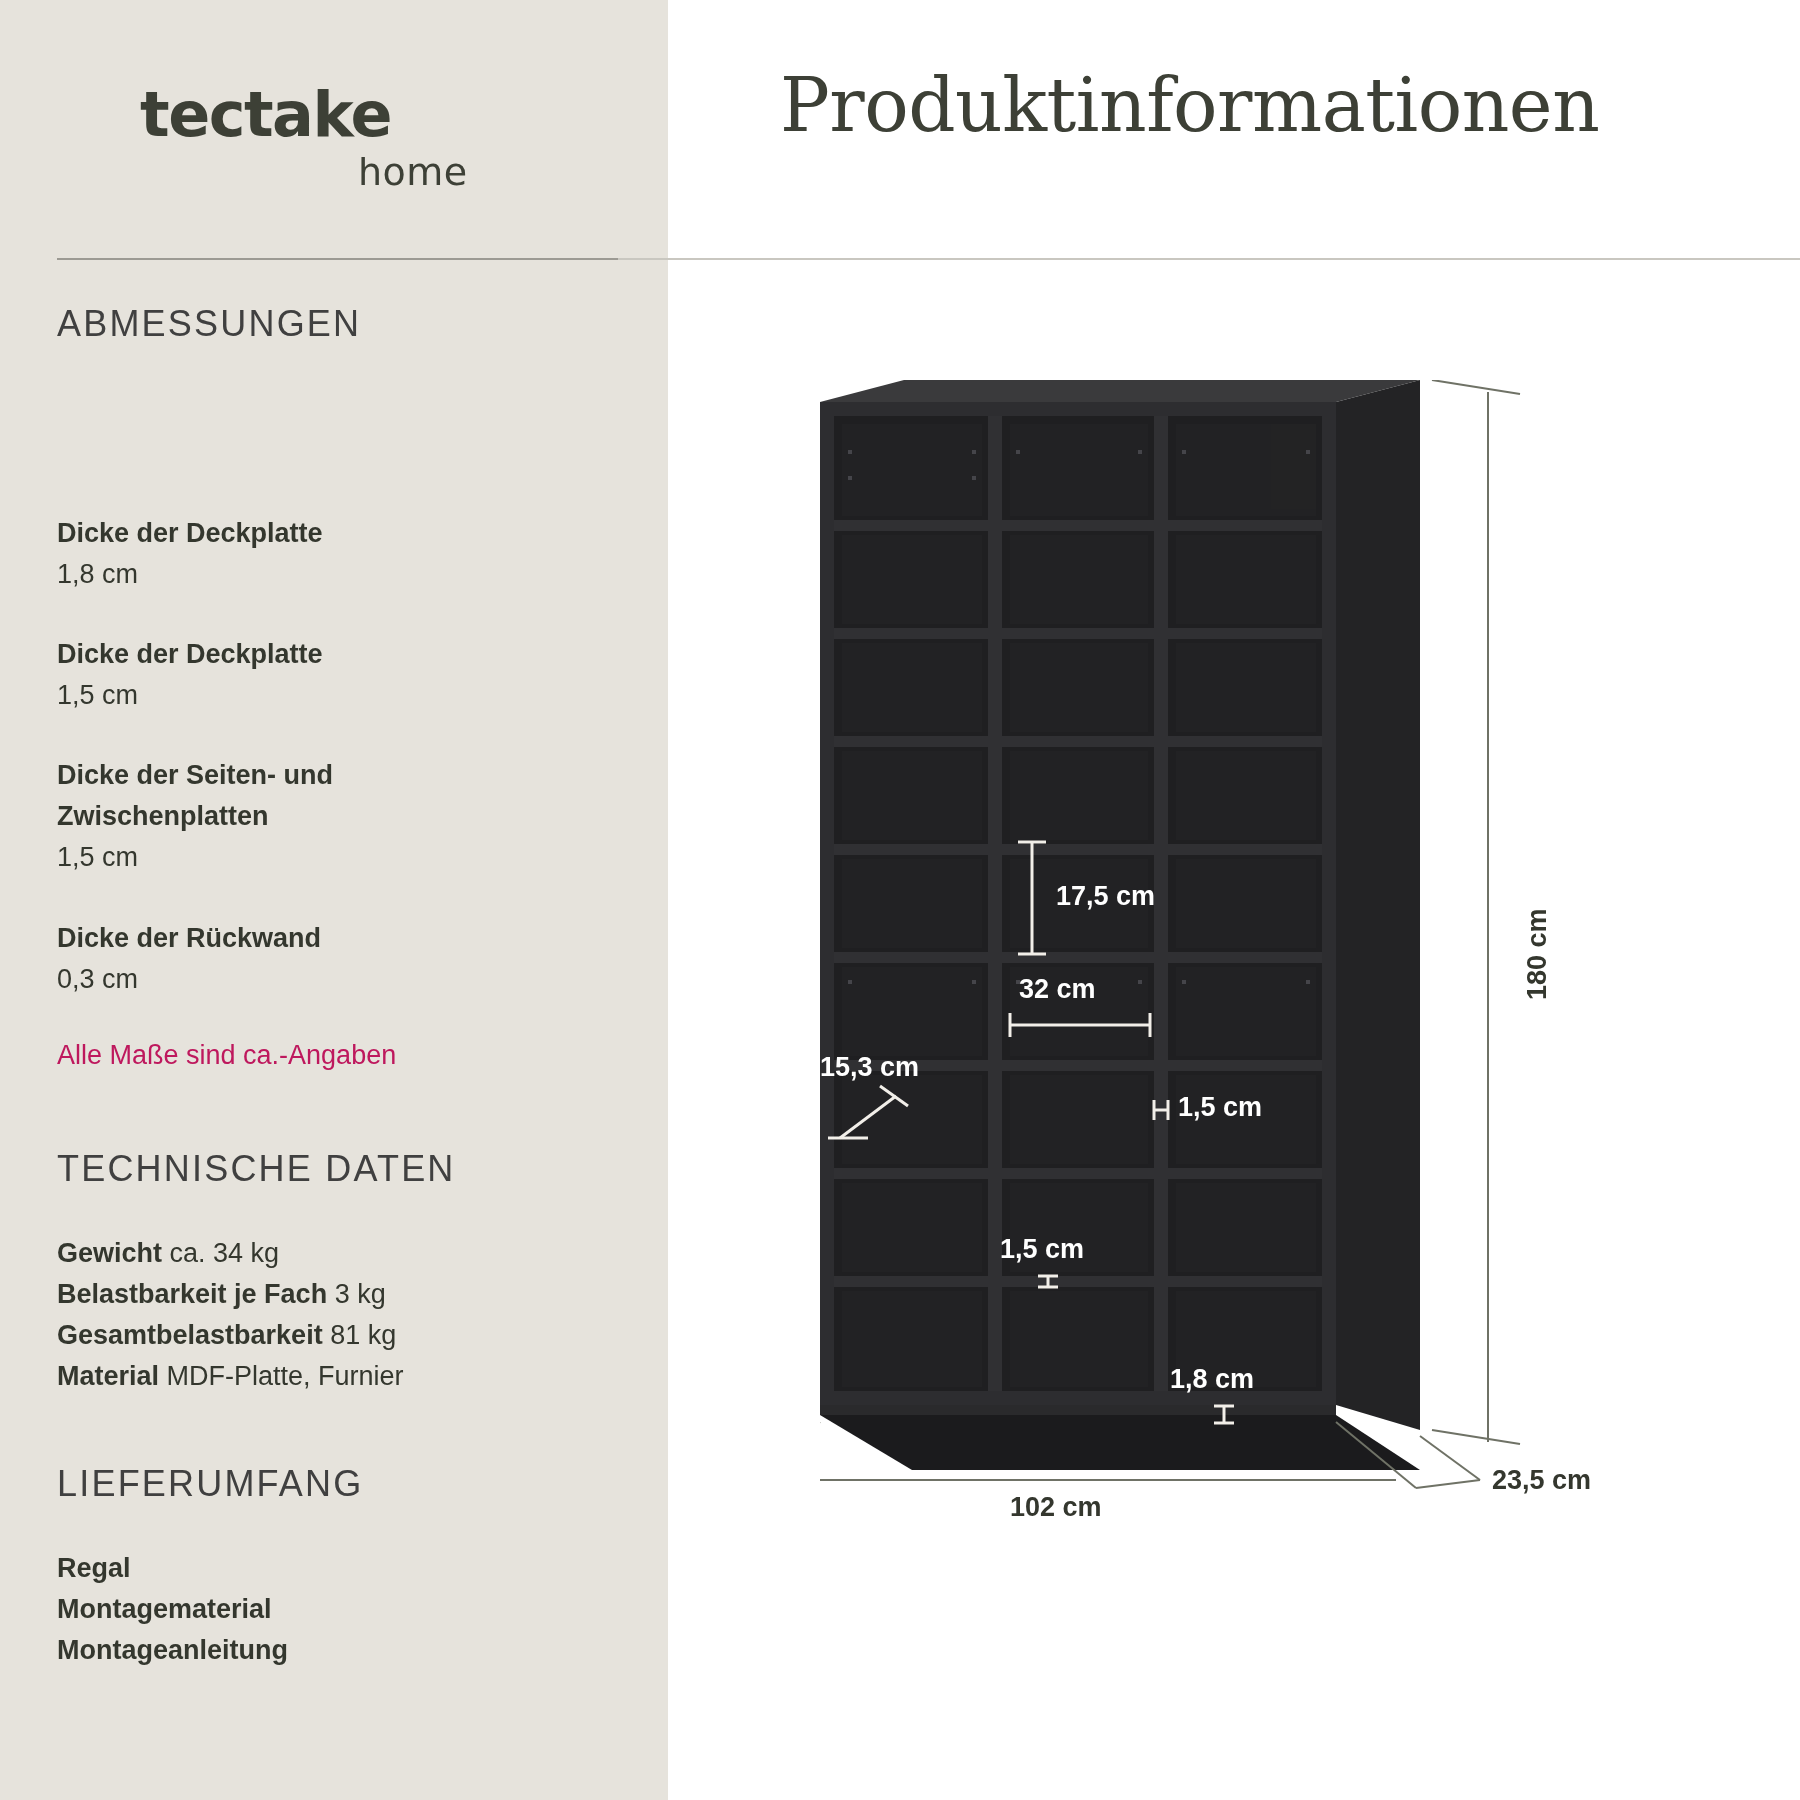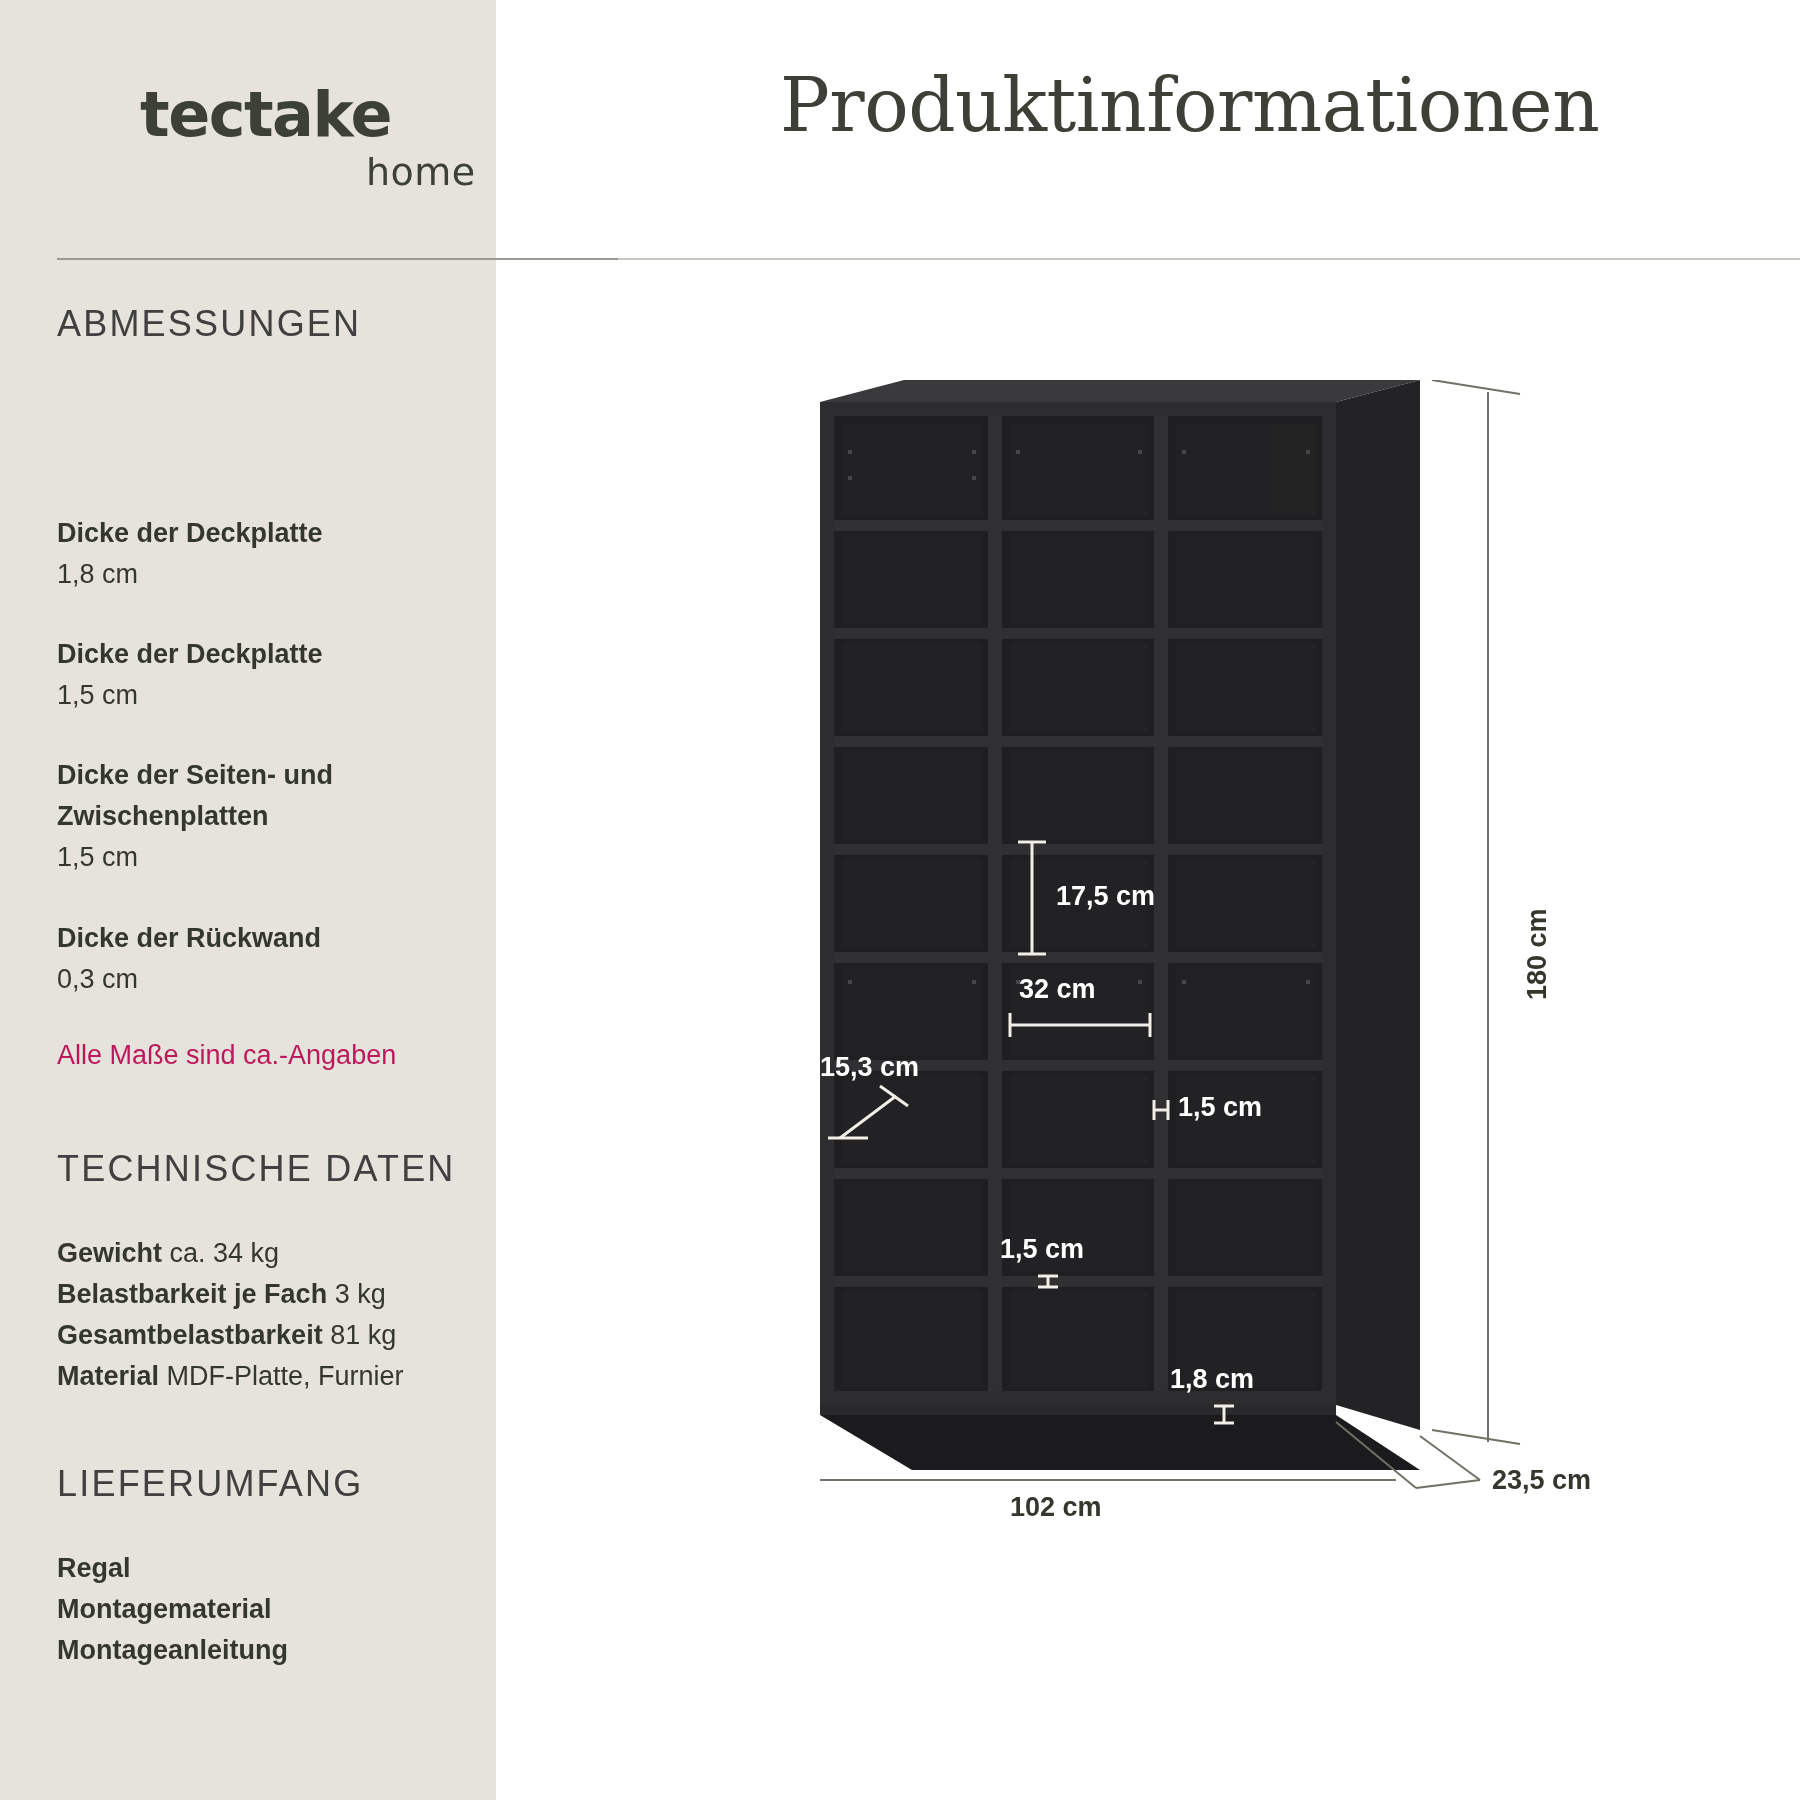--- a/index.html
+++ b/index.html
@@ -18,21 +18,21 @@
     position: absolute;
     inset: 0;
     background: #ffffff;
   }
 
   
   .sidebar {
     position: absolute;
     left: 0;
     top: 0;
-    width: 496px;
+    width: 668px;
     height: 1800px;
     background: #e6e3dc;
   }
   .logo-area {
     position: absolute;
     left: 0;
     top: 0;
     width: 618px;
     height: 260px;
   }
@@ -48,21 +48,20 @@
   }
   .logo-sub {
     position: absolute;
     left: 358px;
     top: 150px;
     font-family: "DejaVu Sans", sans-serif;
     font-weight: 400;
     font-size: 38px;
     color: #3d4036;
     letter-spacing: 0.5px;
-    margin-left: 8px;
   }
   .sidebar-rule {
     position: absolute;
     left: 57px;
     top: 258px;
     width: 561px;
     height: 2px;
     background: #9c9a93;
   }
 

